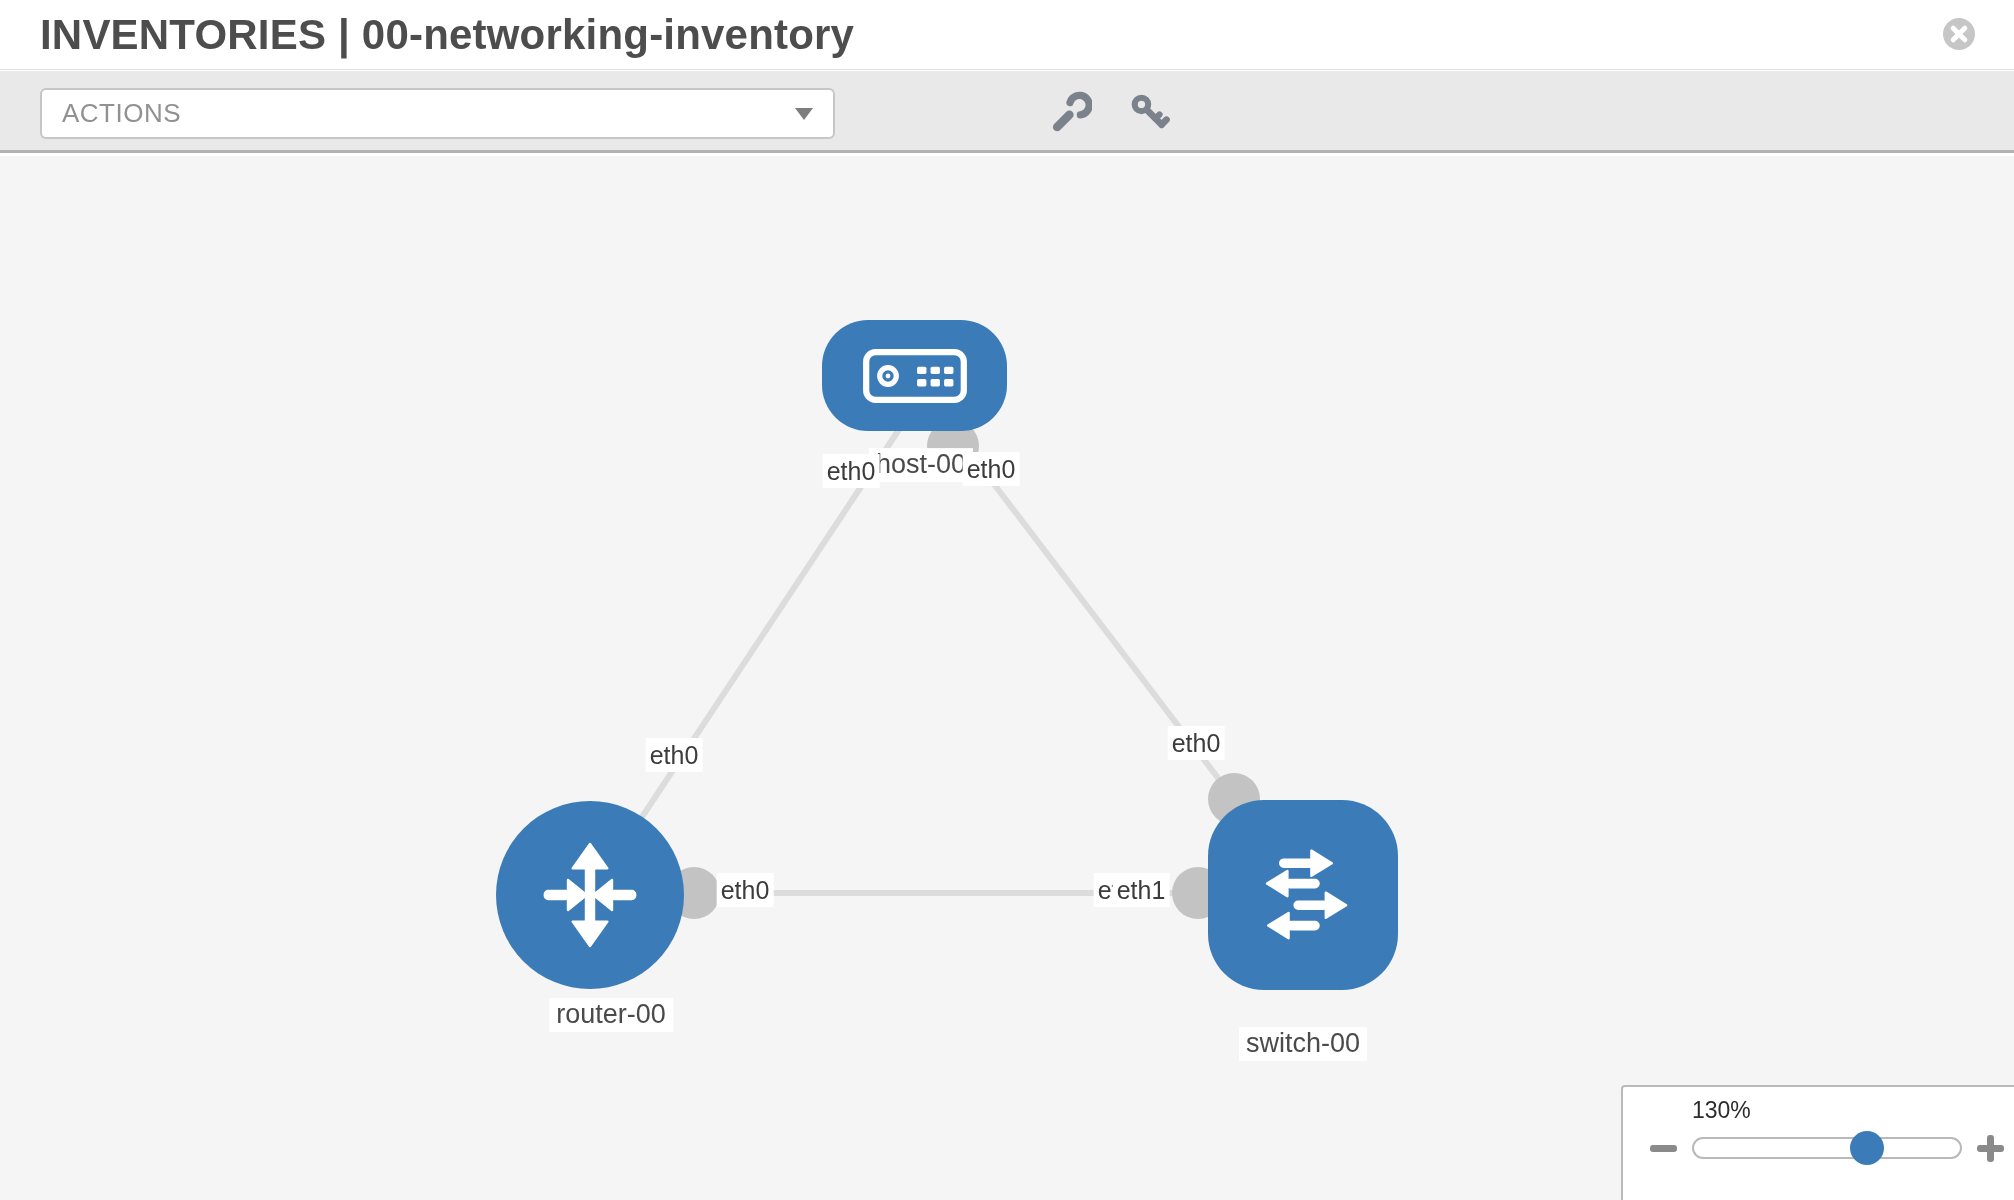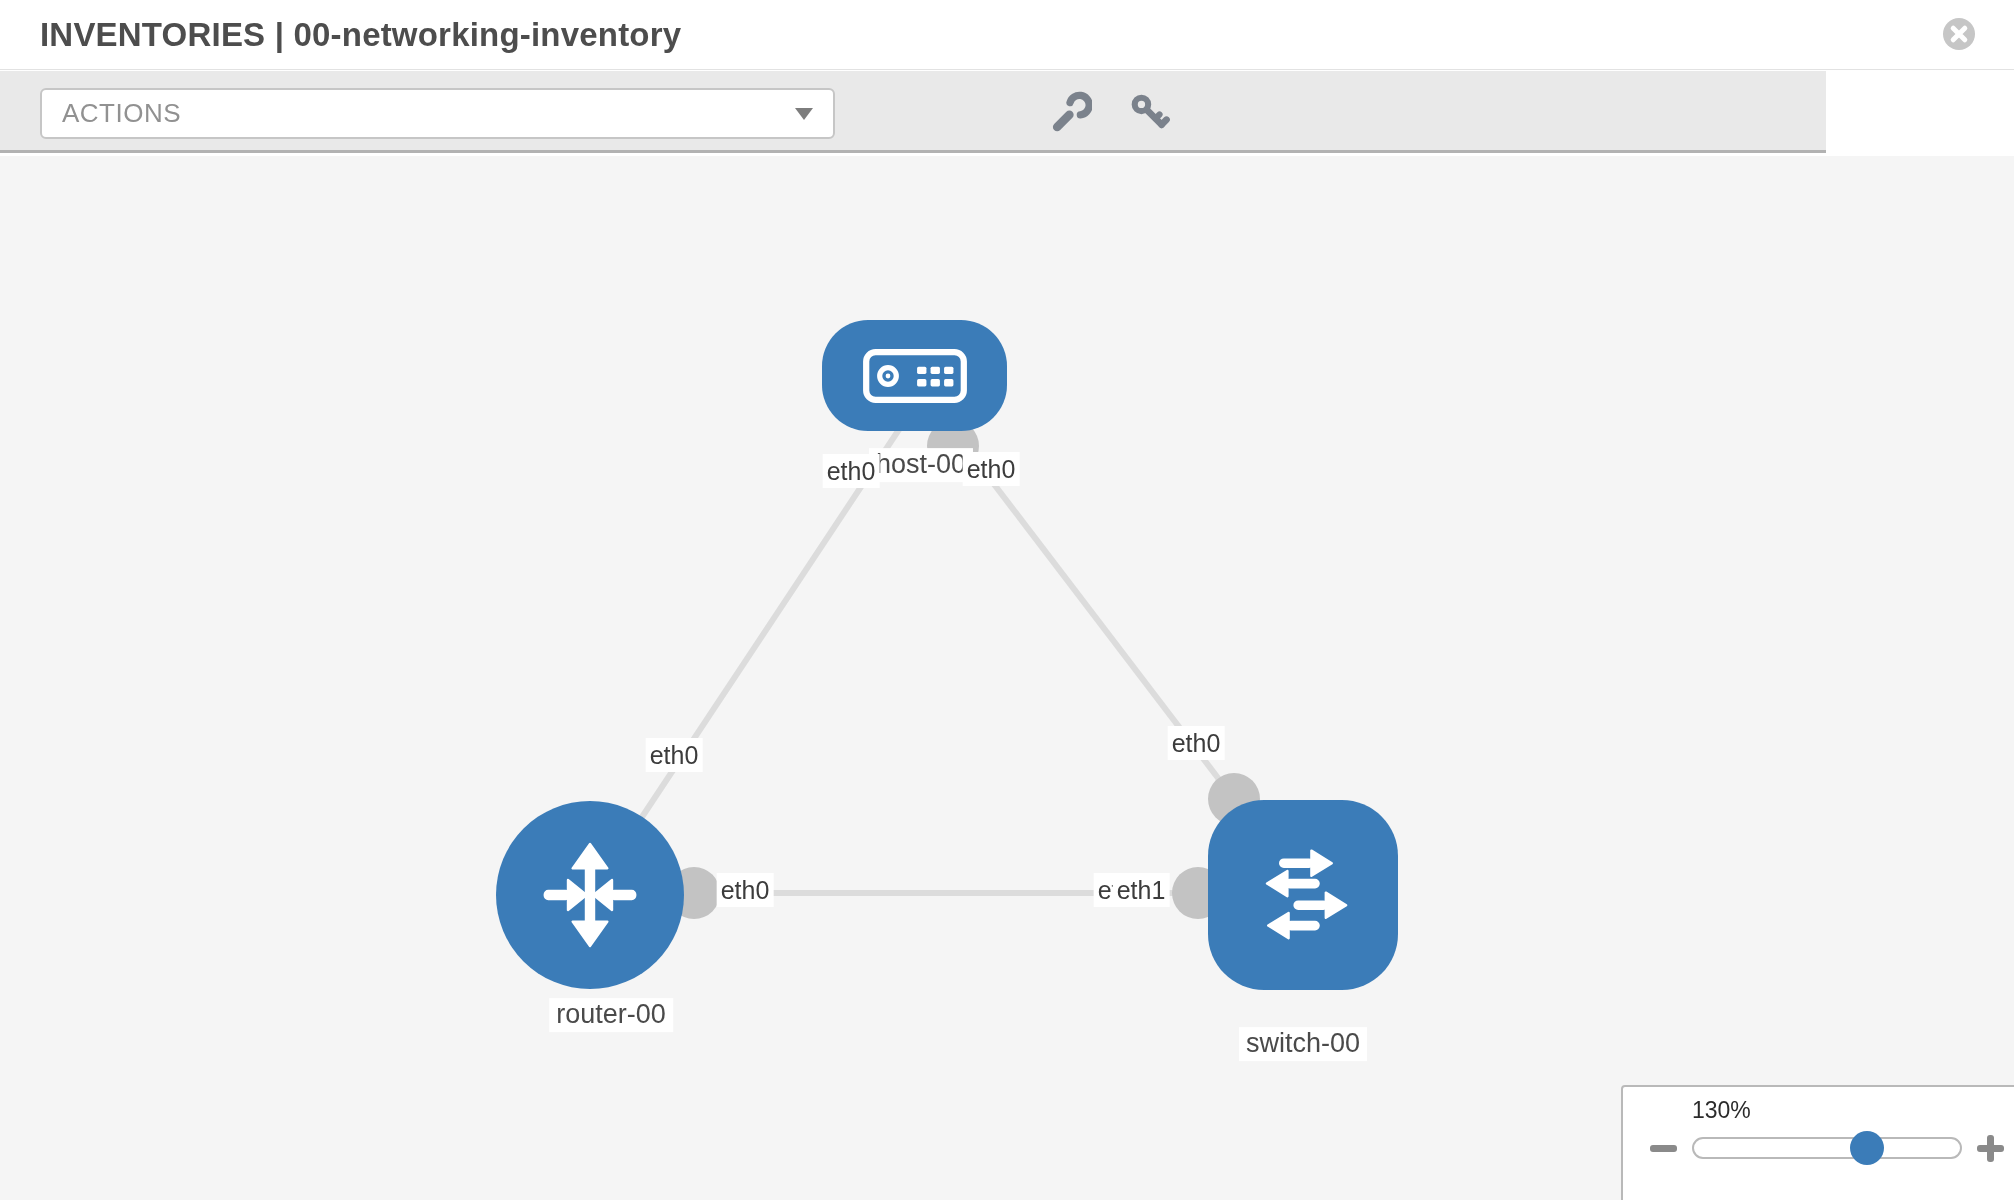--- a/index.html
+++ b/index.html
@@ -3,25 +3,25 @@
 <meta charset="utf-8">
 <style>
   * { margin:0; padding:0; box-sizing:border-box; }
   html,body { width:2014px; height:1200px; overflow:hidden;
     font-family:"Liberation Sans", sans-serif; background:#fff; }
 
   
   .header { position:absolute; left:0; top:0; width:2014px; height:70px;
     background:#fff; border-bottom:1px solid #e2e2e2; }
   .header-title { position:absolute; left:40px; top:50%; transform:translateY(-50%);
-    font-size:33px; font-weight:bold; color:#4d4d4d; letter-spacing:0.2px; }
+    font-size:42px; font-weight:bold; color:#4d4d4d; letter-spacing:0.2px; }
   .close-btn { position:absolute; left:1943px; top:18px; width:32px; height:32px; cursor:pointer; }
 
   
-  .toolbar { position:absolute; left:0; top:71px; width:1826px; height:82px;
+  .toolbar { position:absolute; left:0; top:71px; width:2014px; height:82px;
     background:#e9e9e9; border-bottom:3px solid #b2b2b2; }
   .dd { position:absolute; top:17px; height:51px; background:#fff;
     border:2px solid #c6c6c6; border-radius:6px; display:flex; align-items:center;
     padding:0 20px; cursor:pointer; }
   .dd-label { font-size:26px; color:#919191; letter-spacing:0.5px; flex:1; }
   .caret { width:0; height:0; border-left:9px solid transparent; border-right:9px solid transparent;
     border-top:12px solid #7d7d7d; margin-left:12px; }
   .dd-actions { left:40px;  width:795px; }
   .dd-search  { left:1185px; width:790px; }
   .tool-icon { position:absolute; top:20px; width:44px; height:44px; cursor:pointer; }

